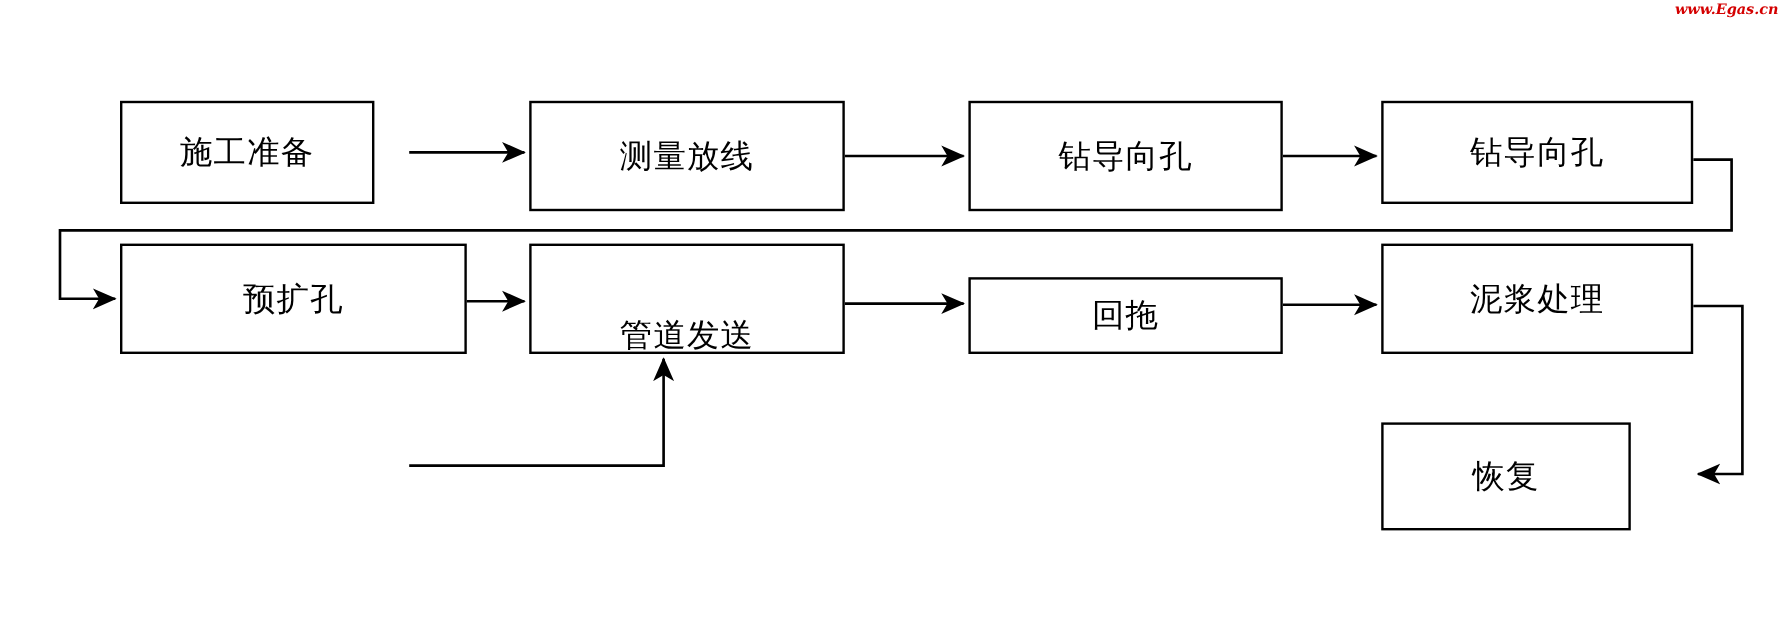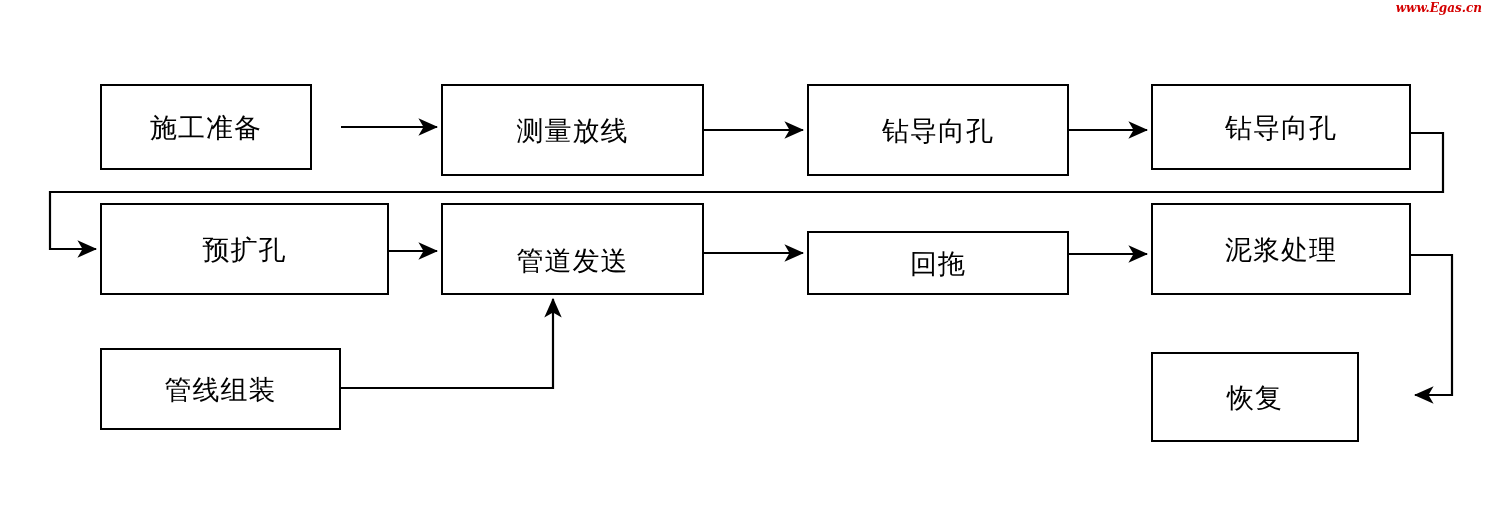--- a/index.html
+++ b/index.html
@@ -37,21 +37,21 @@
     z-index: 2;
   }
   .node-label {
     font-family: "DejaVu Serif", "Liberation Serif", serif;
     font-size: 27px;
     line-height: 1;
     color: #000000;
     letter-spacing: 1px;
     white-space: nowrap;
   }
-  .node.shift-up { align-items: center; padding-top: 22px; }
+  .node.shift-up { align-items: flex-end; padding-top: 22px; }
   #watermark {
     position: absolute;
     right: 6px;
     top: 1px;
     font-family: "DejaVu Serif", "Liberation Serif", serif;
     font-style: italic;
     font-weight: bold;
     font-size: 12px;
     color: #d40000;
     letter-spacing: 0px;
@@ -121,21 +121,18 @@
   </div>
 
   <div class="node" style="left:807px; top:207px; width:262px; height:64px;margin-top:24px;">
     <span class="node-label">回拖</span>
   </div>
 
   <div class="node" style="left:1151px; top:203px; width:260px; height:92px;">
     <span class="node-label">泥浆处理</span>
   </div>
 
-  <div class="node" style="left:100px; top:348px; width:241px; height:82px;">
-    <span class="node-label">管线组装</span>
-  </div>
 
   <div class="node" style="left:1151px; top:352px; width:208px; height:90px;">
     <span class="node-label">恢复</span>
   </div>
 
 </div>
 
 </body></html>

